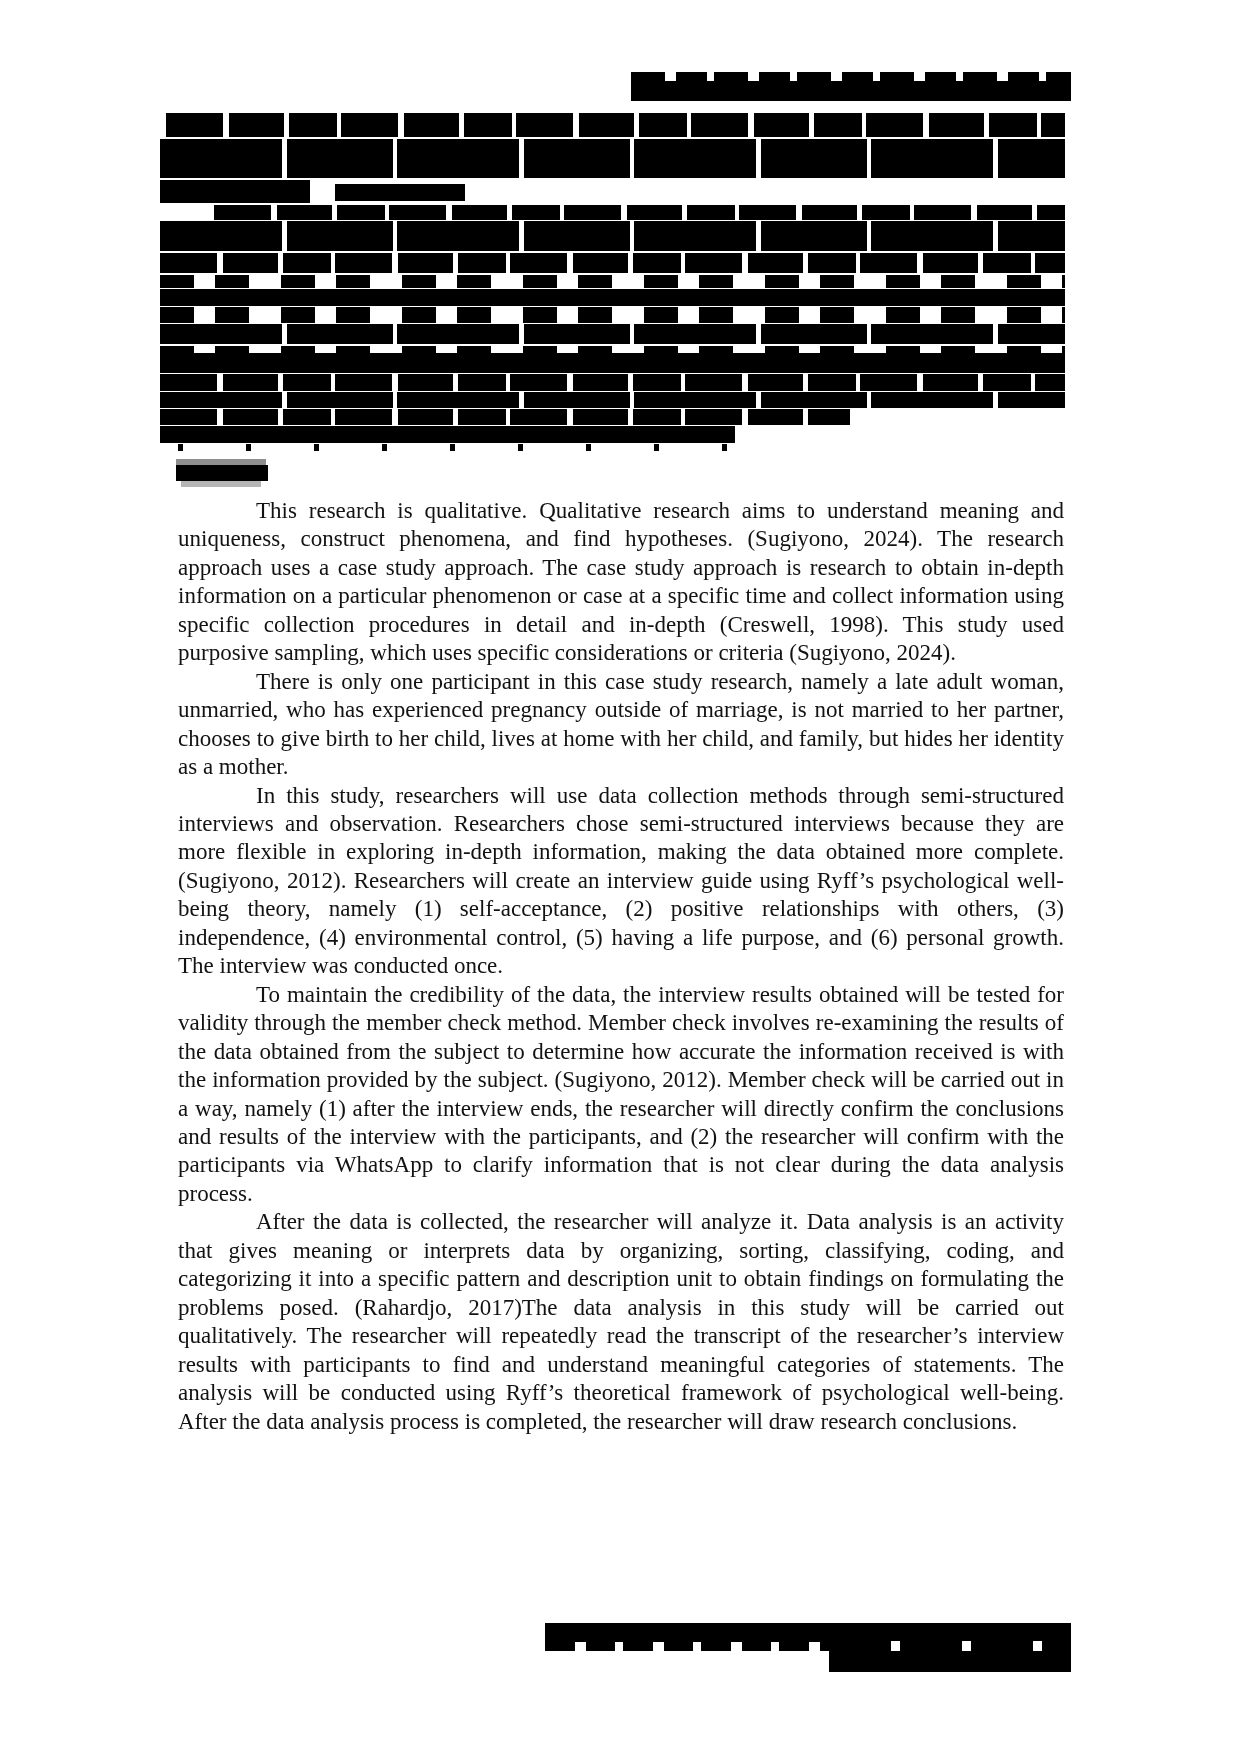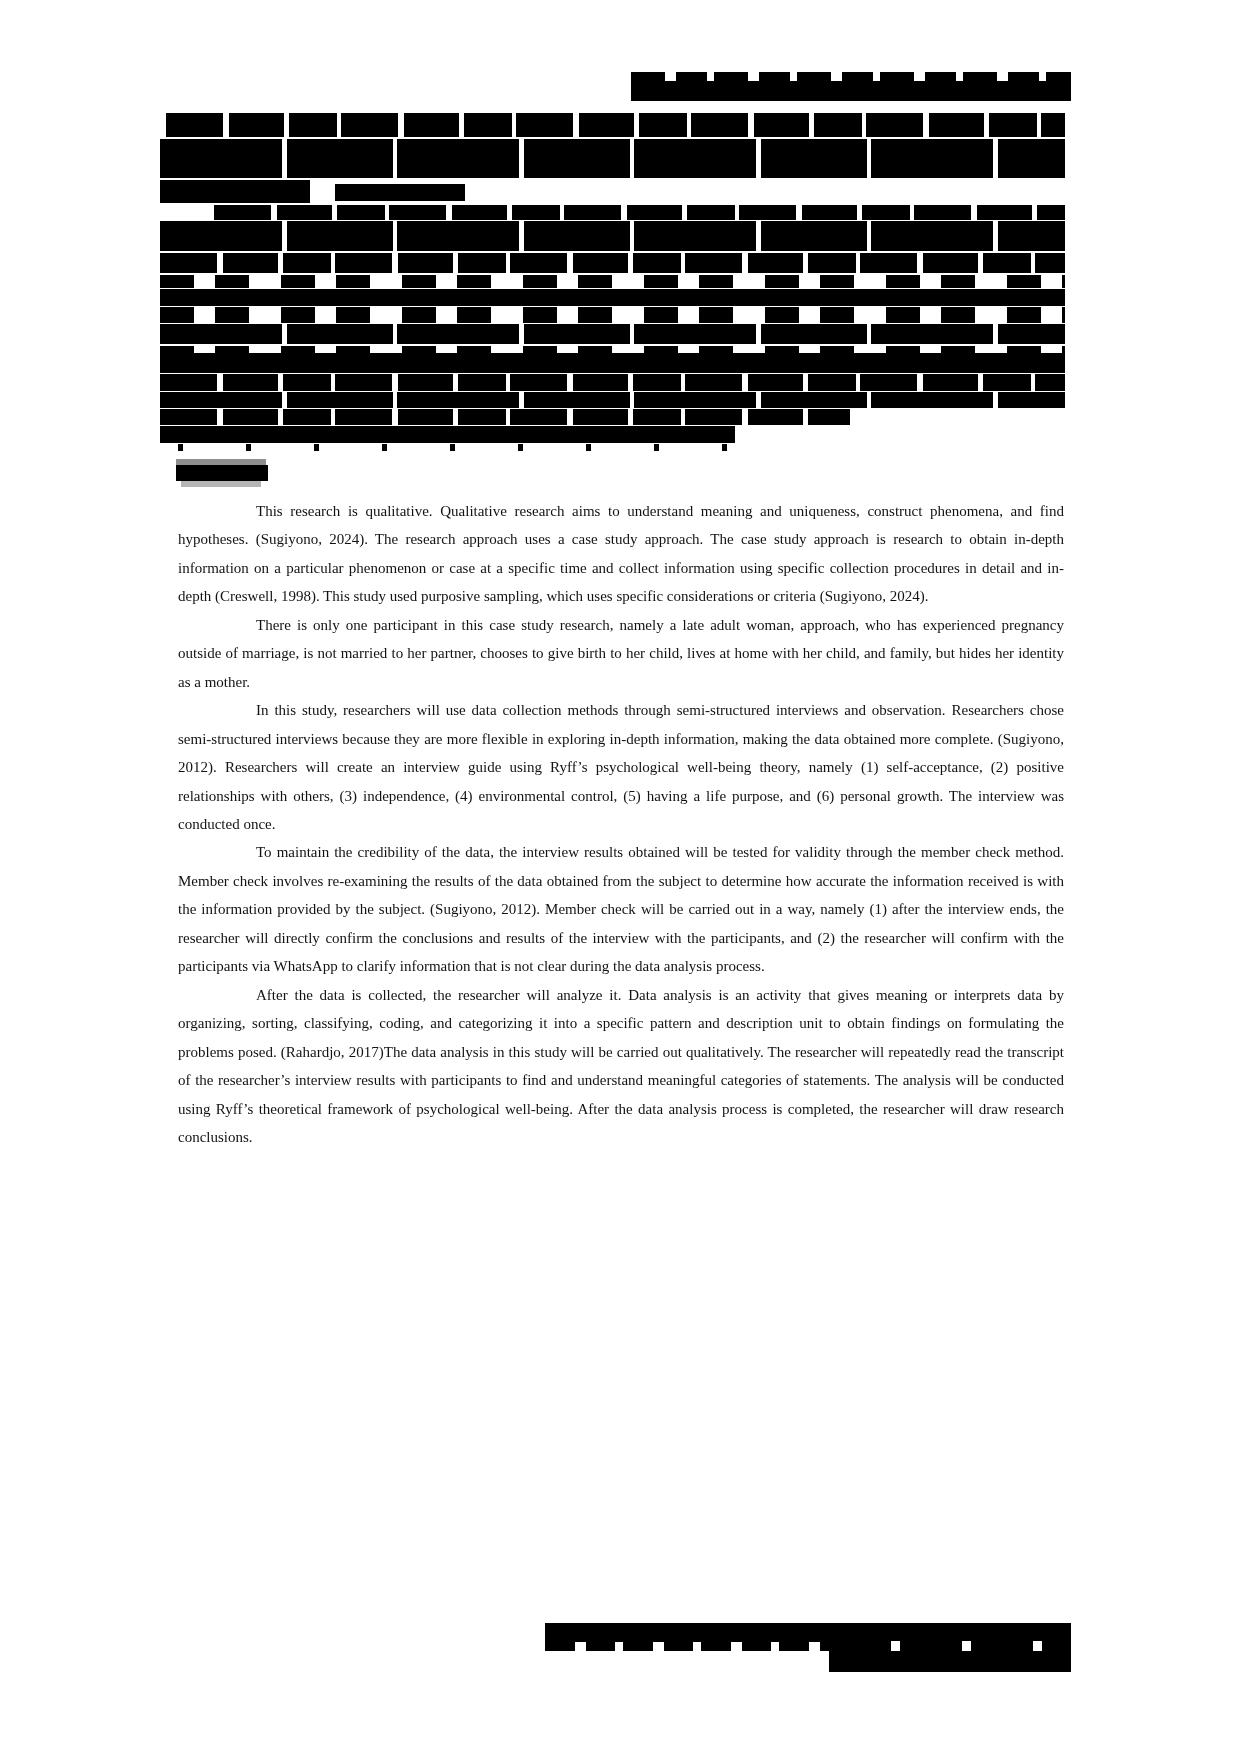--- a/index.html
+++ b/index.html
@@ -37,21 +37,21 @@
   .smudge { position: absolute; background: #8f8f8f; }
   .smudge.light { background: #b5b5b5; }
 
   
   .body-text {
     position: absolute;
     top: 497px;
     left: 178px;
     width: 886px;
     color: #121212;
-    font-size: 15px;
+    font-size: 23px;
     line-height: 28.45px;
     text-align: justify;
   }
   .body-text p { margin: 0; text-indent: 78px; }
 </style>
 </head>
 <body>
 
 <div class="page">
 
@@ -79,21 +79,21 @@
   </div>
 
   <div>
     <div class="smudge" style="left:176px; top:459px; width:90px; height:6px;"></div>
     <div class="red" style="left:176px; top:465px; width:92px; height:16px;"></div>
     <div class="smudge light" style="left:181px; top:481px; width:80px; height:6px;"></div>
   </div>
 
   <div class="body-text" id="body-container">
       <p>This research is qualitative. Qualitative research aims to understand meaning and uniqueness, construct phenomena, and find hypotheses. (Sugiyono, 2024). The research approach uses a case study approach. The case study approach is research to obtain in-depth information on a particular phenomenon or case at a specific time and collect information using specific collection procedures in detail and in-depth (Creswell, 1998). This study used purposive sampling, which uses specific considerations or criteria (Sugiyono, 2024).</p>
-      <p>There is only one participant in this case study research, namely a late adult woman, approach, who has experienced pregnancy outside of marriage, is not married to her partner, chooses to give birth to her child, lives at home with her child, and family, but hides her identity as a mother.</p>
+      <p>There is only one participant in this case study research, namely a late adult woman, unmarried, who has experienced pregnancy outside of marriage, is not married to her partner, chooses to give birth to her child, lives at home with her child, and family, but hides her identity as a mother.</p>
       <p>In this study, researchers will use data collection methods through semi-structured interviews and observation. Researchers chose semi-structured interviews because they are more flexible in exploring in-depth information, making the data obtained more complete. (Sugiyono, 2012). Researchers will create an interview guide using Ryff’s psychological well-being theory, namely (1) self-acceptance, (2) positive relationships with others, (3) independence, (4) environmental control, (5) having a life purpose, and (6) personal growth. The interview was conducted once.</p>
       <p>To maintain the credibility of the data, the interview results obtained will be tested for validity through the member check method. Member check involves re-examining the results of the data obtained from the subject to determine how accurate the information received is with the information provided by the subject. (Sugiyono, 2012). Member check will be carried out in a way, namely (1) after the interview ends, the researcher will directly confirm the conclusions and results of the interview with the participants, and (2) the researcher will confirm with the participants via WhatsApp to clarify information that is not clear during the data analysis process.</p>
       <p>After the data is collected, the researcher will analyze it. Data analysis is an activity that gives meaning or interprets data by organizing, sorting, classifying, coding, and categorizing it into a specific pattern and description unit to obtain findings on formulating the problems posed. (Rahardjo, 2017)The data analysis in this study will be carried out qualitatively. The researcher will repeatedly read the transcript of the researcher’s interview results with participants to find and understand meaningful categories of statements. The analysis will be conducted using Ryff’s theoretical framework of psychological well-being. After the data analysis process is completed, the researcher will draw research conclusions.</p>
     </div>
 
   <div>
     <div class="red teeth-bottom" style="left:545px; top:1623px; width:284px; height:28px;"></div>
     <div class="red dots-mid" style="left:829px; top:1623px; width:242px; height:49px;"></div>
   </div>
 

